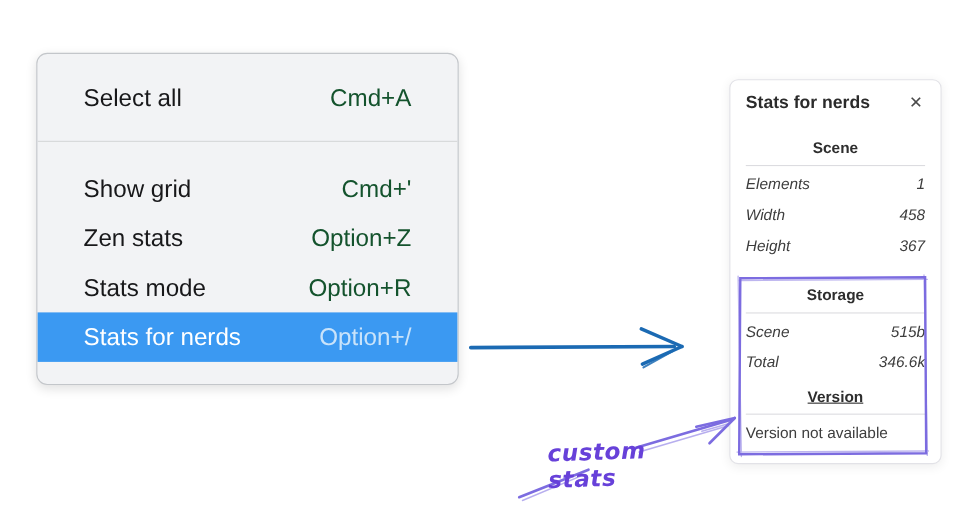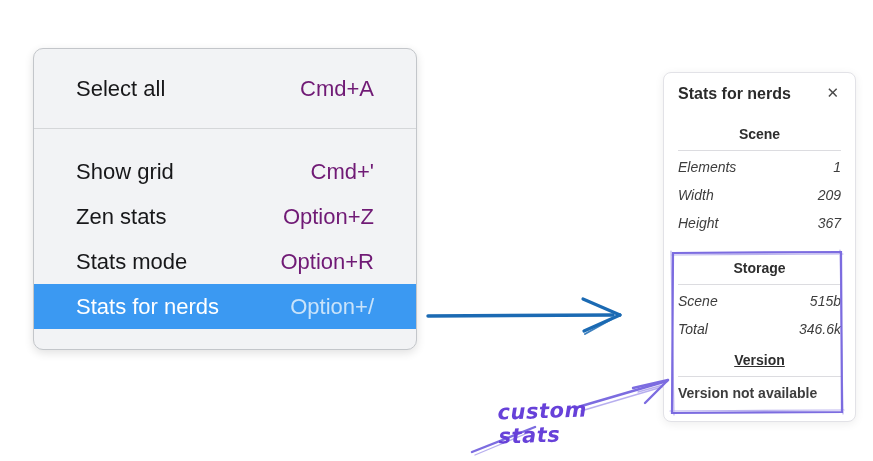--- a/index.html
+++ b/index.html
@@ -15,21 +15,21 @@
     box-shadow: 0 3px 10px rgba(0,0,0,0.12);
     overflow: hidden;
   }
   .menu-group-top { padding: 17px 0; }
   .menu-group-bottom { padding: 20px 0; }
   .menu-sep { height: 1px; background: #d5d7d9; }
   .menu-item {
     height: 45px; display: flex; align-items: center; justify-content: space-between;
     padding: 0 42px; font-size: 22px; color: #18181a; cursor: default;
   }
-  .menu-item .mi-shortcut { color: #701a75; }
+  .menu-item .mi-shortcut { color: #14532d; }
   .menu-item.highlighted { background: var(--menu-highlight); color: #ffffff; }
   .menu-item.highlighted .mi-shortcut { color: var(--menu-highlight-shortcut); text-align: center; }
 
   
   .stats-panel {
     position: absolute; left: 663px; top: 72px; width: 193px; height: 350px;
     background: #ffffff;
     border: 1px solid #e2e2e7;
     border-radius: 8px;
     box-shadow: 0 2px 10px rgba(0,0,0,0.07);
@@ -44,21 +44,21 @@
     font-family: "DejaVu Sans", sans-serif;
   }
   .sp-heading { font-weight: bold; text-align: center; font-size: 14px; color: #2e2e2e; line-height: 20px; }
   .sp-heading.scene   { margin-top: 21px; }
   .sp-heading.storage { margin-top: 21px; }
   .sp-heading.version { margin-top: 7px; text-decoration: underline; }
   .sp-divider { height: 1px; background: #dcdce0; margin-top: 6px; }
   .sp-rows { margin-top: 2px; }
   .sp-row { display: flex; justify-content: space-between; line-height: 28px; font-style: italic; }
   .sp-row .sp-val { text-align: right; }
-  .sp-note { line-height: 28px; margin-top: 2px; font-weight: bold; }
+  .sp-note { line-height: 28px; margin-top: 2px; }
 
   
   .overlay {
     position: absolute; left: 0; top: 0; width: 873px; height: 461px;
     pointer-events: none;
   }
   .annotation-label {
     position: absolute; left: 498px; top: 398px; width: 150px;
     font-family: "DejaVu Sans", sans-serif;
     font-style: italic; font-weight: bold;
@@ -108,21 +108,21 @@
   <div class="sp-section">
     <div class="sp-heading scene">Scene</div>
     <div class="sp-divider"></div>
     <div class="sp-rows">
       <div class="sp-row">
         <span class="sp-label">Elements</span>
         <span class="sp-val">1</span>
       </div>
       <div class="sp-row">
         <span class="sp-label">Width</span>
-        <span class="sp-val">209</span>
+        <span class="sp-val">458</span>
       </div>
       <div class="sp-row">
         <span class="sp-label">Height</span>
         <span class="sp-val">367</span>
       </div>
     </div>
   </div>
 
   <div class="sp-section">
     <div class="sp-heading storage">Storage</div>

